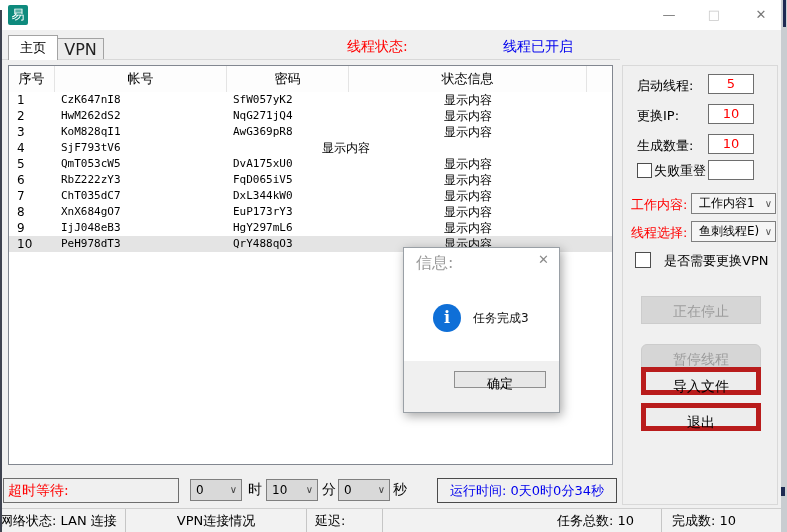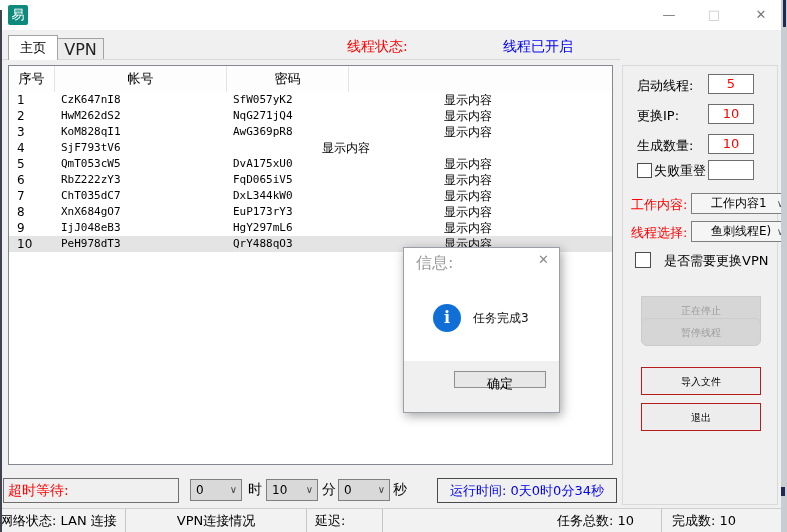--- a/index.html
+++ b/index.html
@@ -39,26 +39,26 @@
   .rc.c4{width:238px;text-align:center;}
 
   
   .panel{position:absolute;left:622px;top:65px;width:156px;height:440px;
          border:1px solid #d9d9d9;box-sizing:border-box;}
   .p-label{position:absolute;font-size:13px;white-space:nowrap;}
   .p-label.red{color:#ff0000;}
   .p-input{position:absolute;width:44px;height:18px;background:#fff;border:1px solid #6e6e6e;
            color:#ff0000;text-align:center;font-size:13px;line-height:18px;}
   .checkbox{position:absolute;width:13px;height:13px;background:#fff;border:1px solid #4d4d4d;}
-  .combo{position:absolute;width:97px;height:21px;background:#f5f5f5;border:1px solid #7f7f7f;
-         box-sizing:border-box;font-size:12px;line-height:19px;padding-left:19px;white-space:nowrap;overflow:hidden;}
+  .combo{position:absolute;width:85px;height:21px;background:#f5f5f5;border:1px solid #7f7f7f;
+         box-sizing:border-box;font-size:12px;line-height:19px;padding-left:7px;white-space:nowrap;overflow:hidden;}
   .combo .chev{position:absolute;right:3px;top:0;color:#555;font-size:10px;line-height:19px;}
   .btn{position:absolute;left:18px;width:120px;height:28px;text-align:center;line-height:28px;
-       font-size:10px;box-sizing:border-box;}
-  .btn.enabled{background:#ededed;border:1px solid #b91c1c;color:#000;}
+       font-size:14px;box-sizing:border-box;}
+  .btn.enabled{background:#ededed;border:5px solid #b91c1c;color:#000;}
   .btn.disabled{background:#d6d6d6;border:1px solid #cccccc;color:#9d9d9d;}
 
   
   .dialog{position:absolute;left:403px;top:247px;width:155px;height:164px;background:#fff;
           border:1px solid #9aa0a6;box-shadow:2px 3px 10px rgba(0,0,0,0.35);z-index:10;}
   .dlg-title{position:absolute;left:12px;top:5px;color:#9a9a9a;font-size:16px;}
   .dlg-close{position:absolute;right:10px;top:4px;color:#8a8a8a;font-size:13px;cursor:default;}
   .dlg-footer{position:absolute;left:0;bottom:0;width:100%;height:51px;background:#f0f0f0;}
   .dlg-ok{position:absolute;left:50px;top:10px;width:92px;height:17px;background:#e7e7e7;
           border:1px solid #8f8f8f;text-align:center;line-height:23px;font-size:13px;box-sizing:border-box;}
@@ -112,20 +112,21 @@
   <div class="tabline"></div>
 
   <div class="hdr-status-label">线程状态:</div>
   <div class="hdr-status-value">线程已开启</div>
 
   <div class="lv">
     <div class="lv-head">
       <div class="hc c1">序号</div>
       <div class="hc c2">帐号</div>
       <div class="hc c3">密码</div>
+      <div class="hc c4">状态信息</div>
     </div>
     <div class="lv-row">
       <div class="rc c1">1</div>
       <div class="rc c2">CzK647nI8</div>
       <div class="rc c3">SfW057yK2</div>
       <div class="rc c4">显示内容</div>
     </div>
     <div class="lv-row">
       <div class="rc c1">2</div>
       <div class="rc c2">HwM262dS2</div>
@@ -204,21 +205,21 @@
     <div class="p-label red" style="left:8px;top:158px;">线程选择:</div>
     <div class="combo" style="left:68px;top:155px;">
       <span>鱼刺线程E)</span>
       <span class="chev">∨</span>
     </div>
 
     <div class="checkbox" style="left:12px;top:186px;width:14px;height:14px;"></div>
     <div class="p-label" style="left:41px;top:186px;">是否需要更换VPN</div>
 
     <div class="btn disabled" style="top:230px;">正在停止</div>
-    <div class="btn disabled" style="top:252px;border-radius:6px;">暂停线程</div>
+    <div class="btn disabled" style="top:278px;border-radius:6px;">暂停线程</div>
     <div class="btn enabled" style="top:301px;">导入文件</div>
     <div class="btn enabled" style="top:337px;">退出</div>
   </div>
 
   <div class="timeout-box">超时等待:</div>
 
   <div class="time-combo" style="left:190px;">
     <span>0</span>
     <span class="chev">∨</span>
   </div>

